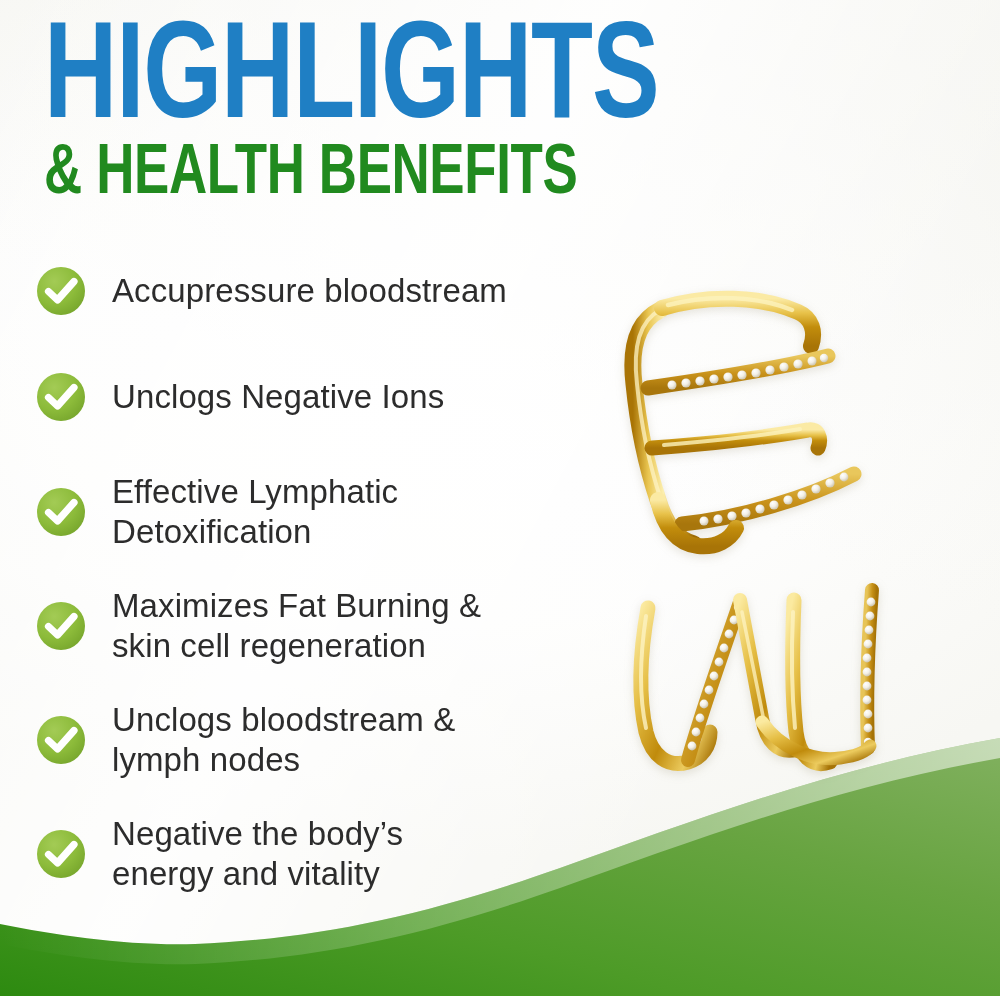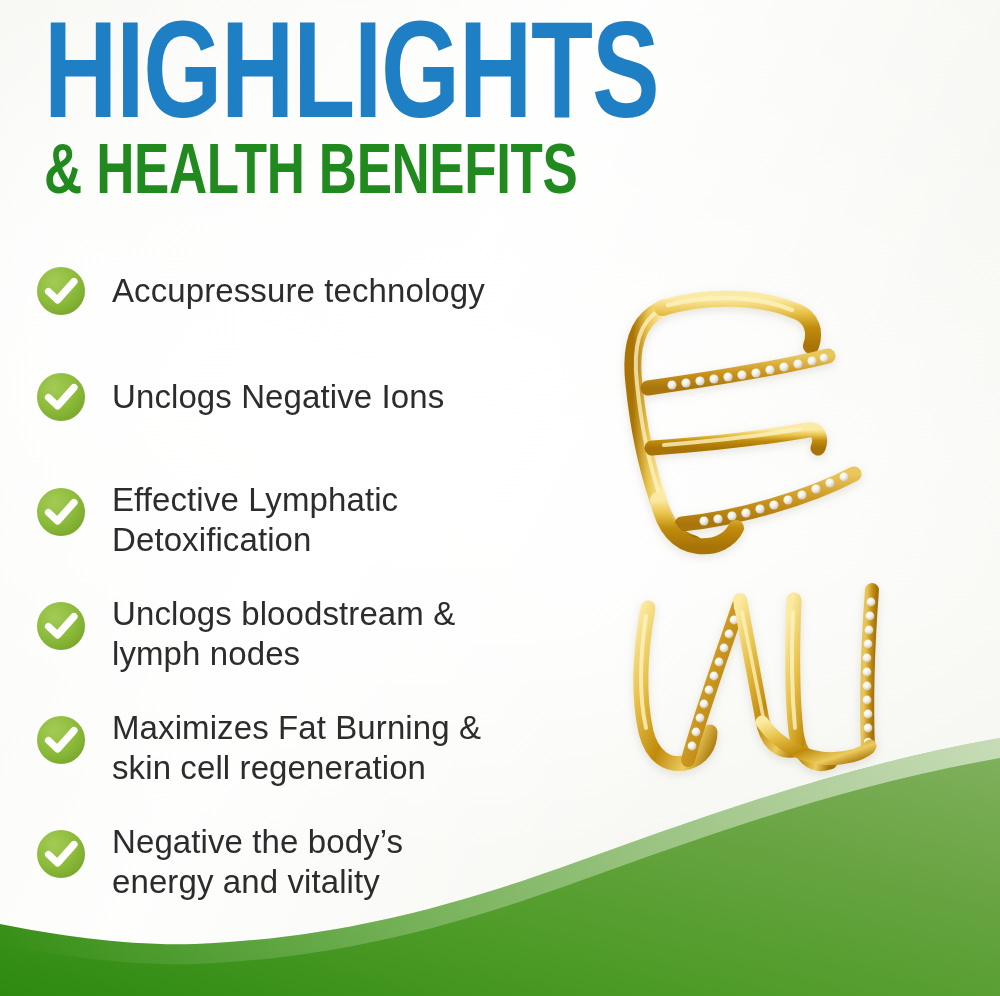--- a/index.html
+++ b/index.html
@@ -90,21 +90,21 @@
 
   .benefit {
     position: relative;
     display: flex;
     align-items: center;
     min-height: 78px;
     margin-bottom: 28px;
     padding-left: 78px;
   }
 
-  .benefit.two-line { min-height: 96px; margin-bottom: 18px; align-items: flex-end; }
+  .benefit.two-line { min-height: 96px; margin-bottom: 18px; }
 
   .check {
     position: absolute;
     left: 2px;
     top: 50%;
     transform: translateY(-50%);
     width: 50px;
     height: 50px;
     flex: 0 0 50px;
   }
@@ -170,21 +170,21 @@
     <defs>
       <radialGradient id="chk-g-0" cx="36%" cy="30%" r="78%">
         <stop offset="0%" stop-color="#a3cb55"></stop>
         <stop offset="60%" stop-color="#8cbb3a"></stop>
         <stop offset="100%" stop-color="#76a52c"></stop>
       </radialGradient>
     </defs>
     <circle cx="25" cy="25" r="24" fill="url(#chk-g-0)"></circle>
     <path d="M12.5,25.5 L21.5,34 L38,15.5" fill="none" stroke="#ffffff" stroke-width="7.2" stroke-linecap="round" stroke-linejoin="round"></path>
   </svg>
-        <span class="benefit-text">Accupressure technology</span>
+        <span class="benefit-text">Accupressure bloodstream</span>
       </li>
       <li class="benefit">
         <svg class="check" viewBox="0 0 50 50" aria-hidden="true">
     <defs>
       <radialGradient id="chk-g-1" cx="36%" cy="30%" r="78%">
         <stop offset="0%" stop-color="#a3cb55"></stop>
         <stop offset="60%" stop-color="#8cbb3a"></stop>
         <stop offset="100%" stop-color="#76a52c"></stop>
       </radialGradient>
     </defs>
@@ -204,46 +204,46 @@
     </defs>
     <circle cx="25" cy="25" r="24" fill="url(#chk-g-2)"></circle>
     <path d="M12.5,25.5 L21.5,34 L38,15.5" fill="none" stroke="#ffffff" stroke-width="7.2" stroke-linecap="round" stroke-linejoin="round"></path>
   </svg>
         <span class="benefit-text">Effective Lymphatic
 Detoxification</span>
       </li>
       <li class="benefit two-line">
         <svg class="check" viewBox="0 0 50 50" aria-hidden="true">
     <defs>
+      <radialGradient id="chk-g-4" cx="36%" cy="30%" r="78%">
+        <stop offset="0%" stop-color="#a3cb55"></stop>
+        <stop offset="60%" stop-color="#8cbb3a"></stop>
+        <stop offset="100%" stop-color="#76a52c"></stop>
+      </radialGradient>
+    </defs>
+    <circle cx="25" cy="25" r="24" fill="url(#chk-g-4)"></circle>
+    <path d="M12.5,25.5 L21.5,34 L38,15.5" fill="none" stroke="#ffffff" stroke-width="7.2" stroke-linecap="round" stroke-linejoin="round"></path>
+  </svg>
+        <span class="benefit-text">Maximizes Fat Burning &amp;
+skin cell regeneration</span>
+      </li>
+      <li class="benefit two-line">
+        <svg class="check" viewBox="0 0 50 50" aria-hidden="true">
+    <defs>
       <radialGradient id="chk-g-3" cx="36%" cy="30%" r="78%">
         <stop offset="0%" stop-color="#a3cb55"></stop>
         <stop offset="60%" stop-color="#8cbb3a"></stop>
         <stop offset="100%" stop-color="#76a52c"></stop>
       </radialGradient>
     </defs>
     <circle cx="25" cy="25" r="24" fill="url(#chk-g-3)"></circle>
     <path d="M12.5,25.5 L21.5,34 L38,15.5" fill="none" stroke="#ffffff" stroke-width="7.2" stroke-linecap="round" stroke-linejoin="round"></path>
   </svg>
         <span class="benefit-text">Unclogs bloodstream &amp;
 lymph nodes</span>
-      </li>
-      <li class="benefit two-line">
-        <svg class="check" viewBox="0 0 50 50" aria-hidden="true">
-    <defs>
-      <radialGradient id="chk-g-4" cx="36%" cy="30%" r="78%">
-        <stop offset="0%" stop-color="#a3cb55"></stop>
-        <stop offset="60%" stop-color="#8cbb3a"></stop>
-        <stop offset="100%" stop-color="#76a52c"></stop>
-      </radialGradient>
-    </defs>
-    <circle cx="25" cy="25" r="24" fill="url(#chk-g-4)"></circle>
-    <path d="M12.5,25.5 L21.5,34 L38,15.5" fill="none" stroke="#ffffff" stroke-width="7.2" stroke-linecap="round" stroke-linejoin="round"></path>
-  </svg>
-        <span class="benefit-text">Maximizes Fat Burning &amp;
-skin cell regeneration</span>
       </li>
       <li class="benefit two-line">
         <svg class="check" viewBox="0 0 50 50" aria-hidden="true">
     <defs>
       <radialGradient id="chk-g-5" cx="36%" cy="30%" r="78%">
         <stop offset="0%" stop-color="#a3cb55"></stop>
         <stop offset="60%" stop-color="#8cbb3a"></stop>
         <stop offset="100%" stop-color="#76a52c"></stop>
       </radialGradient>
     </defs>

